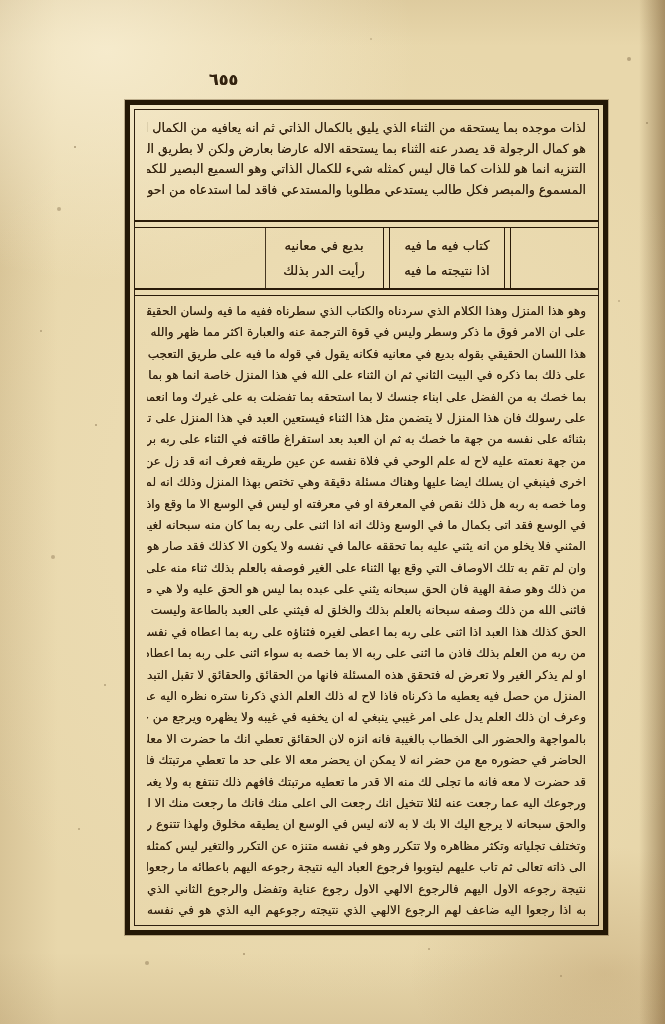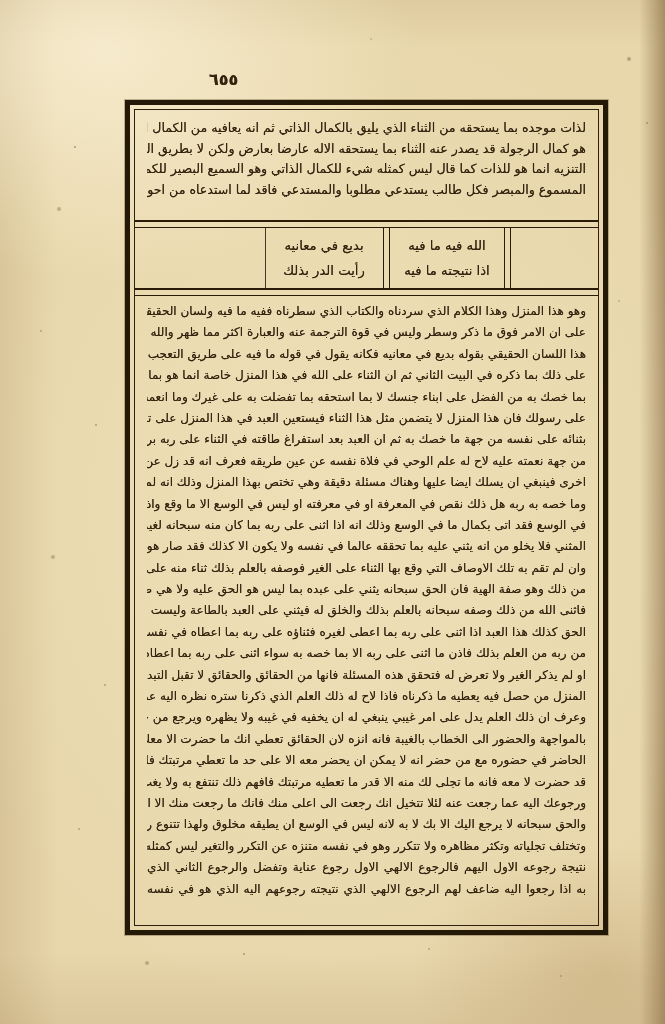--- a/index.html
+++ b/index.html
@@ -127,21 +127,21 @@
         <div class="text-line header-line">التنزيه انما هو للذات كما قال ليس كمثله شيء للكمال الذاتي وهو السميع البصير للكمال الالهي لطالب</div>
         <div class="text-line header-line">المسموع والمبصر فكل طالب يستدعي مطلوبا والمستدعي فاقد لما استدعاه من احوال هذا العبد</div>
       </div>
 
     <div class="hr-double"></div>
 
     <div class="verse-section">
       <div class="v-space-r"></div>
       <div class="v-rule"></div>
       <div class="v-cell v-cell-r txt">
-        <div class="v-line">الله فيه ما فيه</div>
+        <div class="v-line">كتاب فيه ما فيه</div>
         <div class="v-line">اذا نتيجته ما فيه</div>
       </div>
       <div class="v-rule"></div>
       <div class="v-cell v-cell-l txt">
         <div class="v-line">بديع في معانيه</div>
         <div class="v-line">رأيت الدر بذلك</div>
       </div>
       <div class="v-rule-thin"></div>
       <div class="v-space-l"></div>
     </div>
@@ -168,18 +168,19 @@
         <div class="text-line body-line">من ربه من العلم بذلك فاذن ما اثنى على ربه الا بما خصه به سواء اثنى على ربه بما اعطاه سبحانه لغيره</div>
         <div class="text-line body-line">او لم يذكر الغير ولا تعرض له فتحقق هذه المسئلة فانها من الحقائق والحقائق لا تقبل التبديل وهذا</div>
         <div class="text-line body-line">المنزل من حصل فيه يعطيه ما ذكرناه فاذا لاح له ذلك العلم الذي ذكرنا ستره نظره اليه عماه وعليه</div>
         <div class="text-line body-line">وعرف ان ذلك العلم يدل على امر غيبي ينبغي له ان يخفيه في غيبه ولا يظهره ويرجع من حال الخطاب</div>
         <div class="text-line body-line">بالمواجهة والحضور الى الخطاب بالغيبة فانه انزه لان الحقائق تعطي انك ما حضرت الا معك فان الامر</div>
         <div class="text-line body-line">الحاضر في حضوره مع من حضر انه لا يمكن ان يحضر معه الا على حد ما تعطي مرتبتك فلعلك</div>
         <div class="text-line body-line">قد حضرت لا معه فانه ما تجلى لك منه الا قدر ما تعطيه مرتبتك فافهم ذلك تنتفع به ولا يغب عنك هذا</div>
         <div class="text-line body-line">ورجوعك اليه عما رجعت عنه لئلا تتخيل انك رجعت الى اعلى منك فانك ما رجعت منك الا اليك</div>
         <div class="text-line body-line">والحق سبحانه لا يرجع اليك الا بك لا به لانه ليس في الوسع ان يطيقه مخلوق ولهذا تتنوع رجعاته</div>
         <div class="text-line body-line">وتختلف تجلياته وتكثر مظاهره ولا تتكرر وهو في نفسه متنزه عن التكرر والتغير ليس كمثله شيء فما نسب</div>
+        <div class="text-line body-line">الى ذاته تعالى ثم تاب عليهم ليتوبوا فرجوع العباد اليه نتيجة رجوعه اليهم باعطائه ما رجعوا</div>
         <div class="text-line body-line">نتيجة رجوعه الاول اليهم فالرجوع الالهي الاول رجوع عناية وتفضل والرجوع الثاني الذي</div>
         <div class="text-line body-line">به اذا رجعوا اليه ضاعف لهم الرجوع الالهي الذي نتيجته رجوعهم اليه الذي هو في نفسه</div>
       </div>
 
   </div>
 </div>
 
 </body></html>

